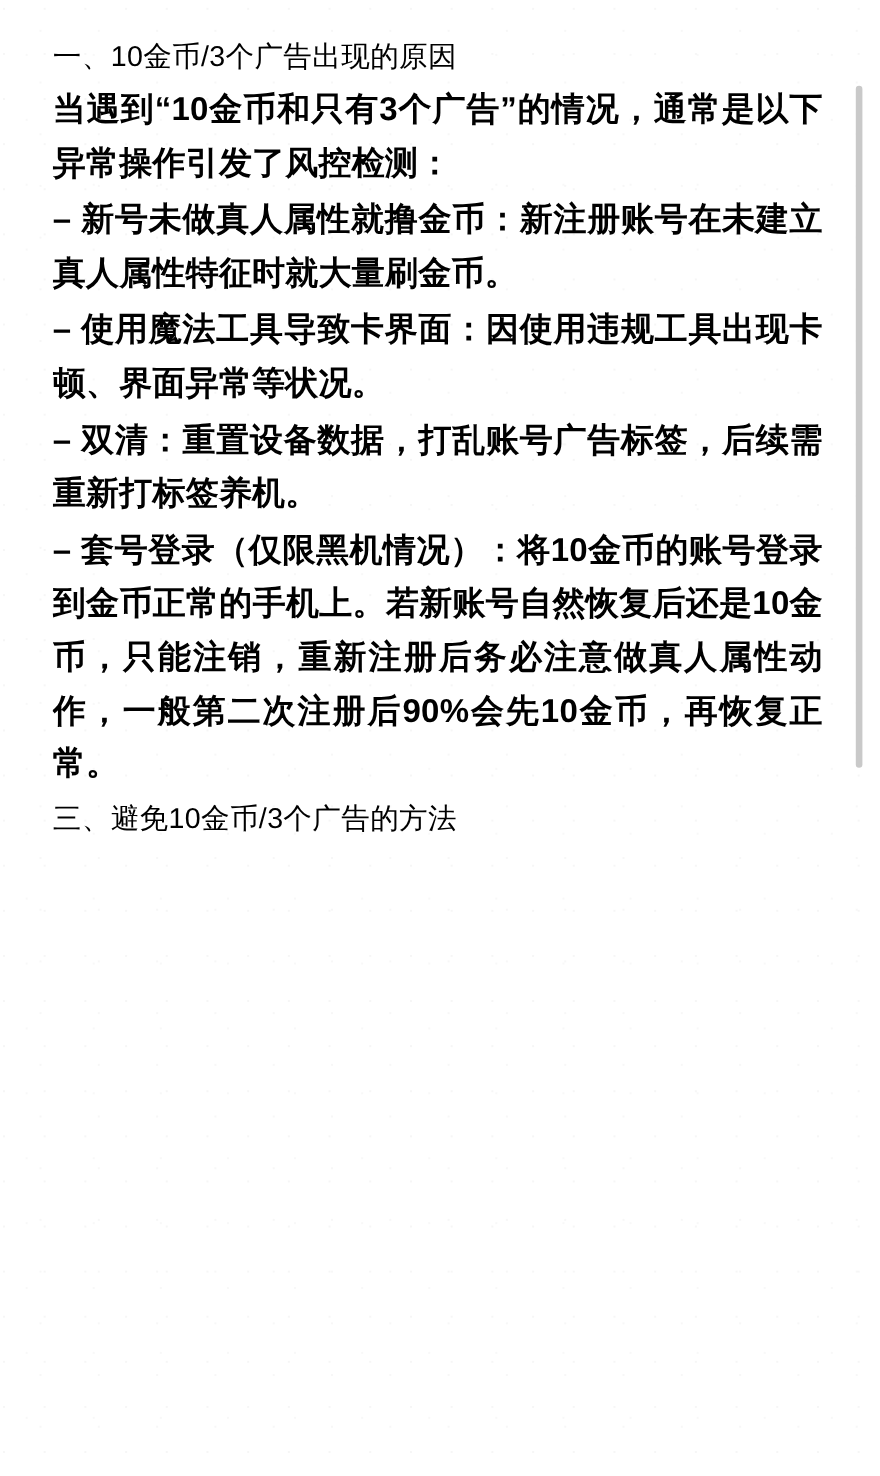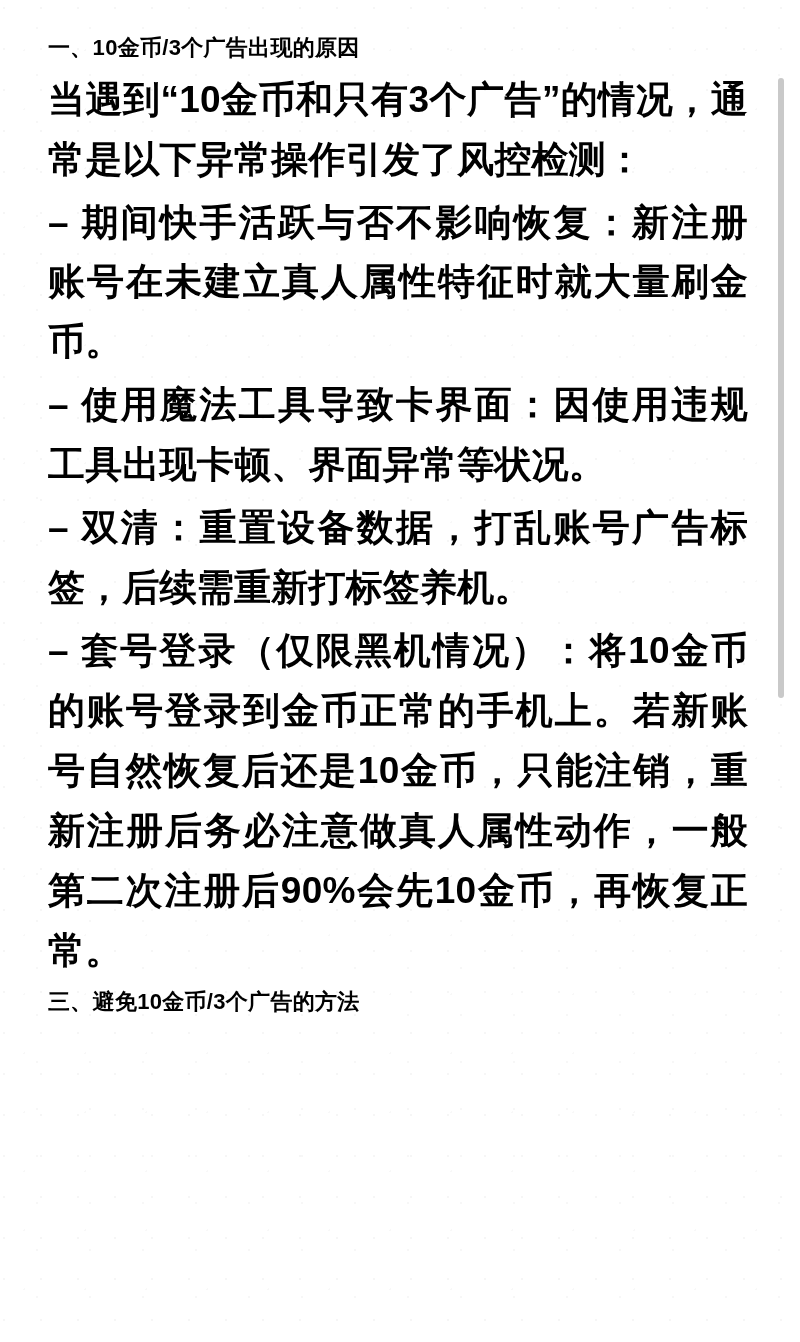--- a/index.html
+++ b/index.html
@@ -31,30 +31,30 @@
   .content {
     position: absolute;
     left: 48px;
     top: 30px;
     width: 700px;
     height: 1312px;
     overflow: hidden;
   }
 
   .heading {
-    font-size: 22px;
-    font-weight: 700;
+    font-size: 26px;
+    font-weight: 400;
     line-height: 1.62;
     letter-spacing: 0.3px;
     margin: 0 0 4px 0;
     white-space: nowrap;
   }
 
   .para {
-    font-size: 37px;
+    font-size: 30px;
     font-weight: 700;
     line-height: 1.62;
     letter-spacing: 0.2px;
     margin: 0 0 3px 0;
     text-align: justify;
     text-justify: inter-ideograph;
     word-break: break-all;
   }
 
   .scrollbar-track {
@@ -76,21 +76,21 @@
   }
 </style>
 </head>
 <body>
 
 <div class="page"></div>
 
 <div class="content">
   <div class="heading">一、10金币/3个广告出现的原因</div>
   <div class="para">当遇到“10金币和只有3个广告”的情况，通常是以下异常操作引发了风控检测：</div>
-  <div class="para">– 期间快手活跃与否不影响恢复：新注册账号在未建立真人属性特征时就大量刷金币。</div>
+  <div class="para">– 新号未做真人属性就撸金币：新注册账号在未建立真人属性特征时就大量刷金币。</div>
   <div class="para">– 使用魔法工具导致卡界面：因使用违规工具出现卡顿、界面异常等状况。</div>
   <div class="para">– 双清：重置设备数据，打乱账号广告标签，后续需重新打标签养机。</div>
   <div class="para">– 套号登录（仅限黑机情况）：将10金币的账号登录到金币正常的手机上。若新账号自然恢复后还是10金币，只能注销，重新注册后务必注意做真人属性动作，一般第二次注册后90%会先10金币，再恢复正常。</div>
   <div class="heading">三、避免10金币/3个广告的方法</div>
 </div>
 
 <div class="scrollbar-track">
   <div class="scrollbar-thumb" style="background: rgb(201, 201, 201);"></div>
 </div>
 

